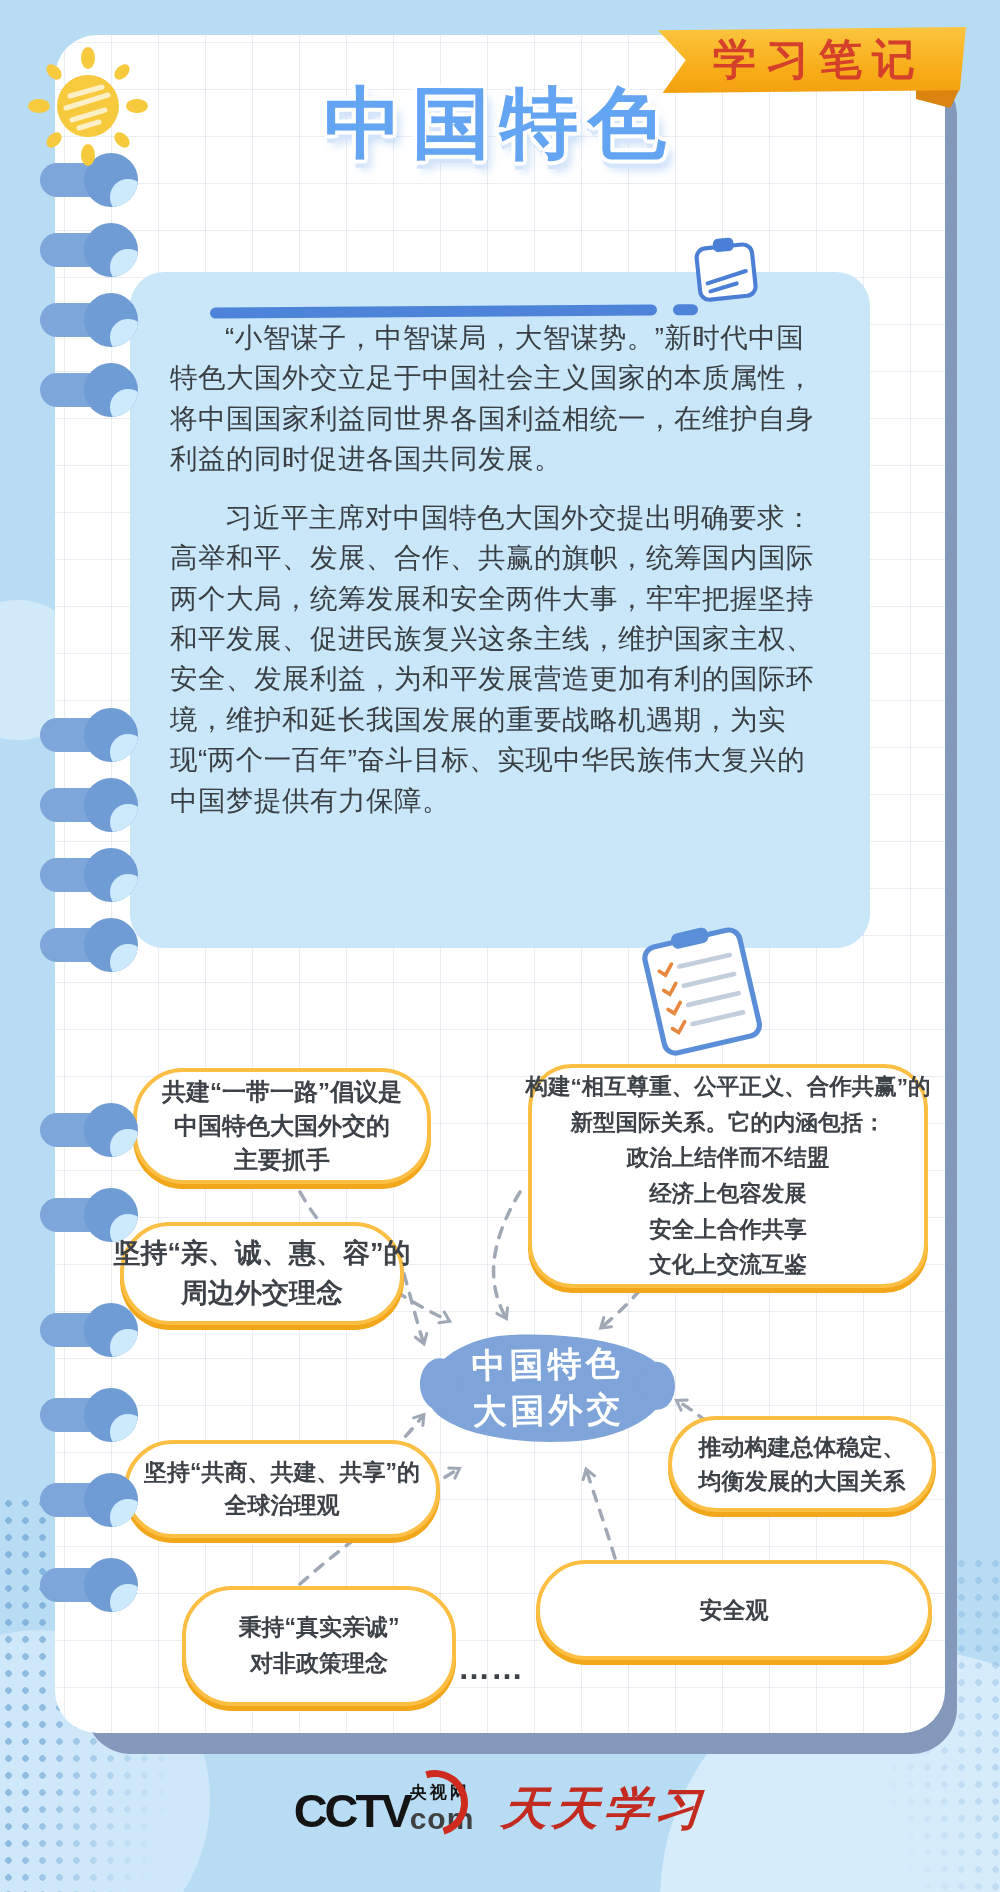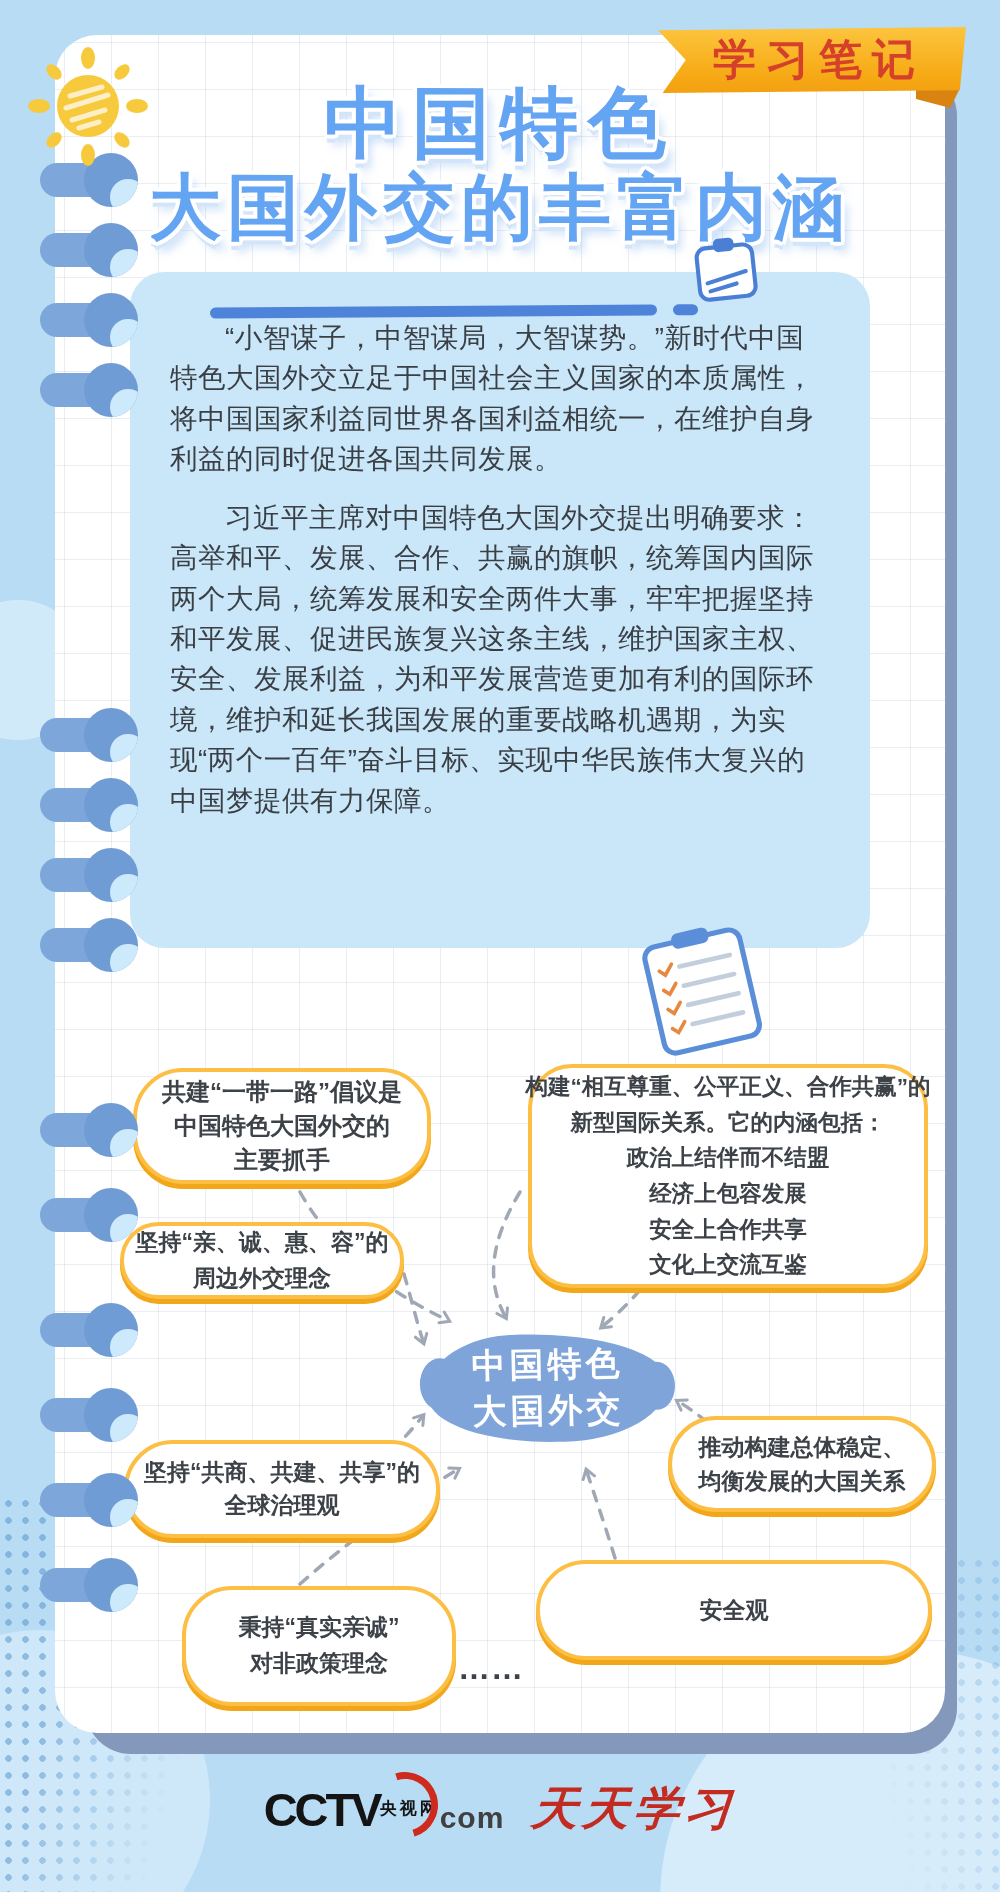--- a/index.html
+++ b/index.html
@@ -56,40 +56,40 @@
   .clip-bottom{position:absolute;left:650px;top:928px;z-index:6;transform:rotate(-13deg);}
   
   .sun{position:absolute;left:24px;top:42px;z-index:7;}
   
   .bubble{position:absolute;background:#fff;border:4px solid #fcbe43;border-radius:50px;box-shadow:0 5px 0 #f2a61a;
     display:flex;flex-direction:column;justify-content:center;align-items:center;text-align:center;
     color:#3d4248;font-weight:600;z-index:5;box-sizing:border-box;}
   .bubble span{display:block;white-space:nowrap;}
   .b-l1{left:133px;top:1068px;width:298px;height:116px;font-size:24px;line-height:1.42;}
   .b-r1{left:528px;top:1064px;width:400px;height:224px;font-size:22.5px;line-height:1.58;border-radius:44px;}
-  .b-l2{left:120px;top:1222px;width:284px;height:77px;font-size:23px;line-height:1.45;justify-content:space-between;}
+  .b-l2{left:120px;top:1222px;width:284px;height:103px;font-size:27px;line-height:1.45;}
   .b-l3{left:124px;top:1440px;width:316px;height:98px;font-size:23px;line-height:1.45;}
   .b-r2{left:668px;top:1416px;width:268px;height:96px;font-size:23px;line-height:1.5;}
   .b-l4{left:182px;top:1586px;width:274px;height:120px;font-size:23px;line-height:1.55;}
   .b-r3{left:536px;top:1560px;width:396px;height:100px;font-size:23px;line-height:1.5;}
   .center-node{position:absolute;left:428px;top:1334px;width:240px;height:108px;background:#7ea4d9;z-index:6;
     border-radius:38% 62% 45% 55% / 52% 48% 55% 45%;transform:rotate(-1.2deg);
     display:flex;flex-direction:column;align-items:center;justify-content:center;
     color:#fff;font-weight:800;font-size:34px;line-height:1.35;letter-spacing:4px;}
   .center-node::before{content:"";position:absolute;left:-8px;top:22px;width:40px;height:52px;background:#7ea4d9;border-radius:50%;}
   .center-node::after{content:"";position:absolute;right:-7px;top:30px;width:36px;height:48px;background:#7ea4d9;border-radius:50%;}
   .arrows{position:absolute;left:55px;top:1050px;z-index:4;}
   .ellipsis{position:absolute;left:458px;top:1650px;width:140px;font-size:32px;font-weight:800;color:#3c4248;z-index:5;letter-spacing:1px;}
   
   .footer{position:absolute;left:0;top:1778px;width:100%;display:flex;justify-content:center;align-items:center;gap:28px;z-index:3;}
   .cctv{position:relative;display:flex;align-items:flex-end;}
   .cctv-word{font-size:47px;font-weight:900;color:#141414;letter-spacing:-3px;line-height:1;}
   .red-arc{position:absolute;left:108px;top:-14px;width:52px;height:52px;border:7px solid #ce2b1e;border-radius:50%;
     border-left-color:transparent;border-bottom-color:transparent;transform:rotate(28deg);}
-  .cctv-stack{display:flex;flex-direction:row;margin-left:0;line-height:1;}
+  .cctv-stack{display:flex;flex-direction:column;margin-left:0;line-height:1;}
   .cctv-site{font-size:17px;font-weight:700;color:#141414;letter-spacing:3px;}
   .cctv-com{font-size:30px;font-weight:700;color:#404040;margin-top:3px;letter-spacing:1px;}
   .brand{font-size:46px;color:#c32b20;font-weight:bold;font-style:italic;font-family:"DejaVu Serif","Liberation Serif",serif;
     transform:skewX(-5deg);letter-spacing:5px;}
 </style>
 </head>
 <body>
 
 <div class="circle c-left"></div>
 <div class="circle c-bl"></div>
@@ -204,21 +204,20 @@
   </svg>
 </div>
 
 <div class="badge-fold"></div>
 <div class="badge">
   <span class="badge-text">学习笔记</span>
 </div>
 
 <div class="title">
   <span class="t1">中国特色</span>
-  <span class="t2">大国外交的丰富内涵</span>
 </div>
 <div class="underline"></div>
 
 <div class="clip-top">
   <svg width="64" height="66" viewBox="0 0 62 64">
     <rect x="4" y="10" width="54" height="50" rx="9" fill="#ffffff" stroke="#4b7fd6" stroke-width="4"></rect>
     <rect x="21" y="2" width="20" height="13" rx="5" fill="#4b7fd6"></rect>
     <path d="M12,44 L50,36" stroke="#4b7fd6" stroke-width="4" stroke-linecap="round"></path>
     <path d="M14,52 L40,47" stroke="#4b7fd6" stroke-width="4" stroke-linecap="round"></path>
   </svg>

